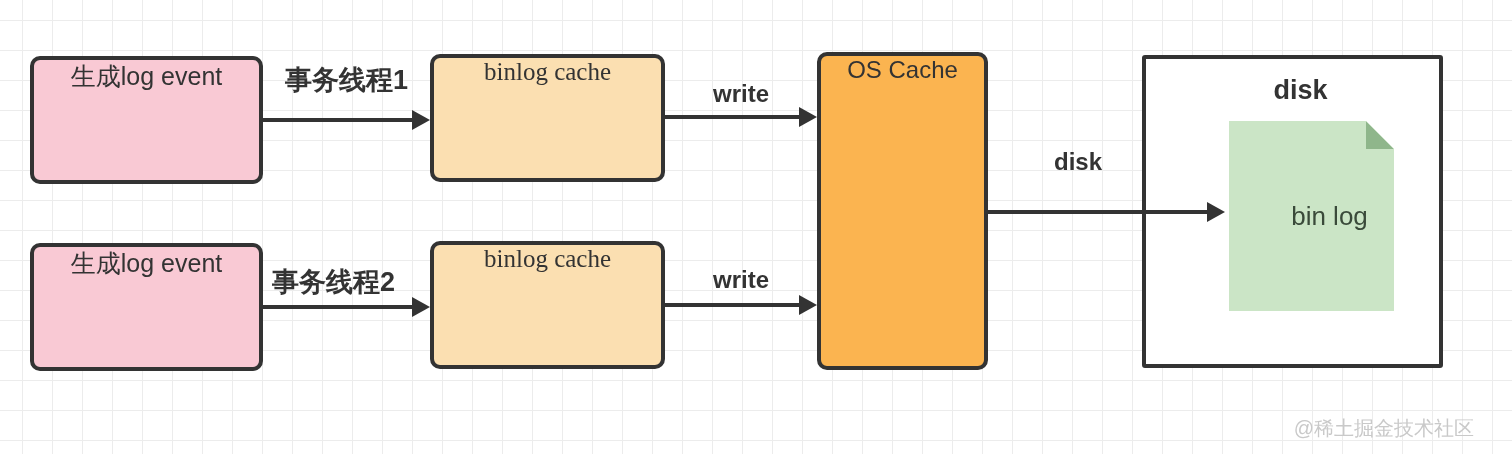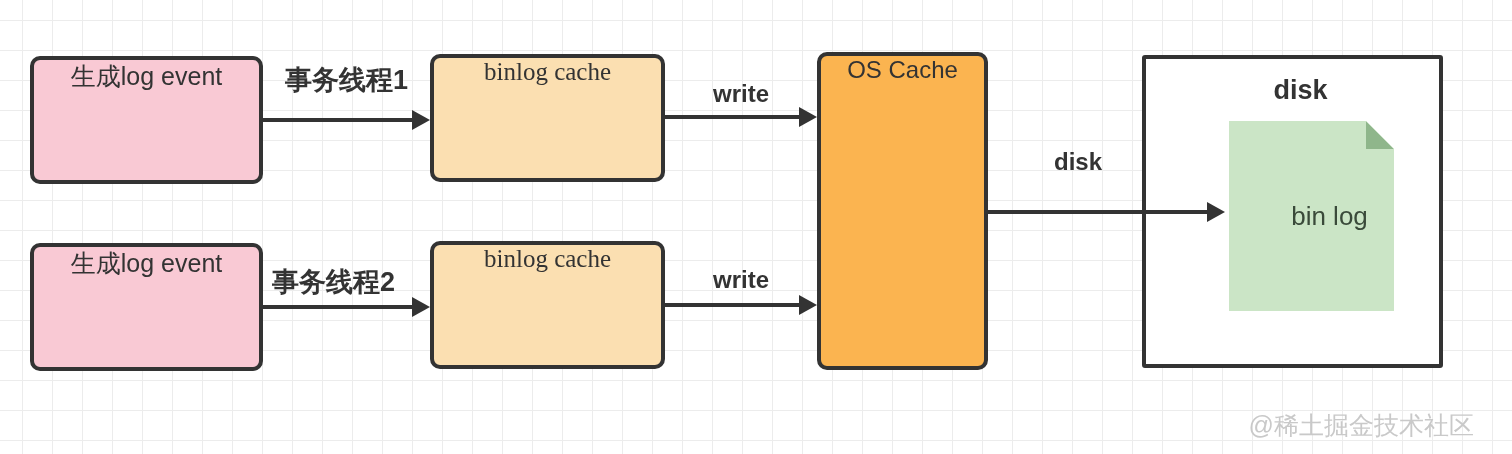--- a/index.html
+++ b/index.html
@@ -51,21 +51,21 @@
     position:absolute;right:0;top:0;width:0;height:0;
     border-left:18px solid var(--ink);
     border-top:10px solid transparent;border-bottom:10px solid transparent;
   }
   .edge-label{
     position:absolute;text-align:center;font-weight:700;color:var(--ink);
   }
   .label-cjk{font-size:27px;}
   .label-en{font-size:24px;}
   .watermark{
-    position:absolute;right:38px;bottom:12px;font-size:25px;color:var(--watermark);
+    position:absolute;right:38px;bottom:12px;font-size:20px;color:var(--watermark);
   }
 </style>
 </head>
 <body>
 
 <div class="canvas">
 
   <div class="node node-pink" style="left:30px;top:56px;width:233px;height:128px">
     <span>生成log event</span>
   </div>

